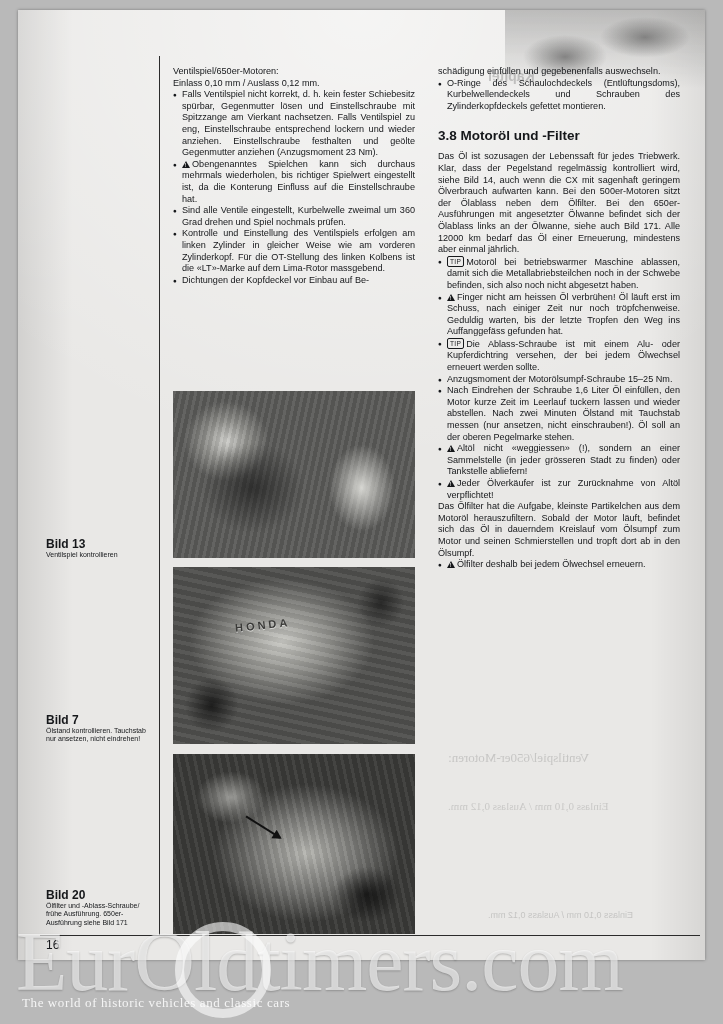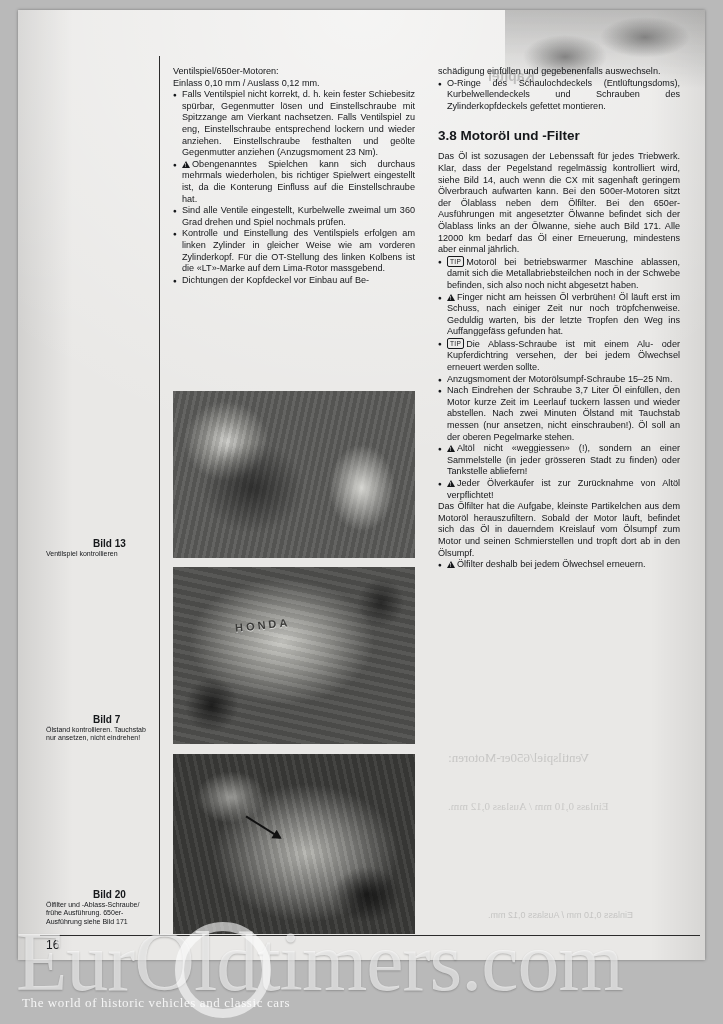--- a/index.html
+++ b/index.html
@@ -142,21 +142,21 @@
   }
   .arrow:after{
     content:"";position:absolute;right:-2px;top:-4px;
     border-left:9px solid #111;border-top:5px solid transparent;border-bottom:5px solid transparent;
   }
   
   .cap{
     position:absolute;left:28px;width:108px;
     font-size:7px;line-height:8.6px;color:#15171a;
   }
-  .cap b{font-size:10px;margin-left:47px;}
+  .cap b{font-size:12px;}
   #cap13{top:530px;}
   #cap14{top:706px;}
   #cap15{top:881px;}
   
   .pageno{
     position:absolute;left:28px;top:928px;font-size:12px;color:#15171a;
   }
   .hline{
     position:absolute;left:22px;top:925px;width:660px;height:1px;background:#2b2b2b;
   }
@@ -239,21 +239,21 @@
     <p>Das Öl ist sozusagen der Lebenssaft für jedes Triebwerk. Klar, dass der Pegelstand regelmässig kontrolliert wird, siehe Bild 14, auch wenn die CX mit sagenhaft geringem Ölverbrauch aufwarten kann. Bei den 500er-Motoren sitzt der Ölablass neben dem Ölfilter. Bei den 650er-Ausführungen mit angesetzter Ölwanne befindet sich der Ölablass links an der Ölwanne, siehe auch Bild 171. Alle 12000 km bedarf das Öl einer Erneuerung, mindestens aber einmal jährlich.</p>
 
     <p class="bullet"><span class="tip">TIP</span><span>Motoröl bei betriebswarmer Maschine ablassen, damit sich die Metallabriebsteilchen noch in der Schwebe befinden, sich also noch nicht abgesetzt haben.</span></p>
 
 
     <p class="bullet warn"><span class="tri"></span><span>Finger nicht am heissen Öl verbrühen! Öl läuft erst im Schuss, nach einiger Zeit nur noch tröpfchenweise. Geduldig warten, bis der letzte Tropfen den Weg ins Auffanggefäss gefunden hat.</span></p>
 
     <p class="bullet"><span class="tip">TIP</span><span>Die Ablass-Schraube ist mit einem Alu- oder Kupferdichtring versehen, der bei jedem Ölwechsel erneuert werden sollte.</span></p>
 
     <p class="bullet">Anzugsmoment der Motorölsumpf-Schraube 15–25 Nm.</p>
-    <p class="bullet">Nach Eindrehen der Schraube 3,7 Liter Öl einfüllen, den Motor kurze Zeit im Leerlauf tuckern lassen und wieder abstellen. Nach zwei Minuten Ölstand mit Tauchstab messen (nur ansetzen, nicht einschrauben!). Öl soll an der oberen Pegelmarke stehen.</p>
+    <p class="bullet">Nach Eindrehen der Schraube 1,6 Liter Öl einfüllen, den Motor kurze Zeit im Leerlauf tuckern lassen und wieder abstellen. Nach zwei Minuten Ölstand mit Tauchstab messen (nur ansetzen, nicht einschrauben!). Öl soll an der oberen Pegelmarke stehen.</p>
 
     <p class="bullet warn"><span class="tri"></span><span>Altöl nicht «weggiessen» (!), sondern an einer Sammelstelle (in jeder grösseren Stadt zu finden) oder Tankstelle abliefern!</span></p>
 
     <p class="bullet warn"><span class="tri"></span><span>Jeder Ölverkäufer ist zur Zurücknahme von Altöl verpflichtet!</span></p>
 
     <p>Das Ölfilter hat die Aufgabe, kleinste Partikelchen aus dem Motoröl herauszufiltern. Sobald der Motor läuft, befindet sich das Öl in dauerndem Kreislauf vom Ölsumpf zum Motor und seinen Schmierstellen und tropft dort ab in den Ölsumpf.</p>
 
     <p class="bullet warn"><span class="tri"></span><span>Ölfilter deshalb bei jedem Ölwechsel erneuern.</span></p>
   </div>
 

